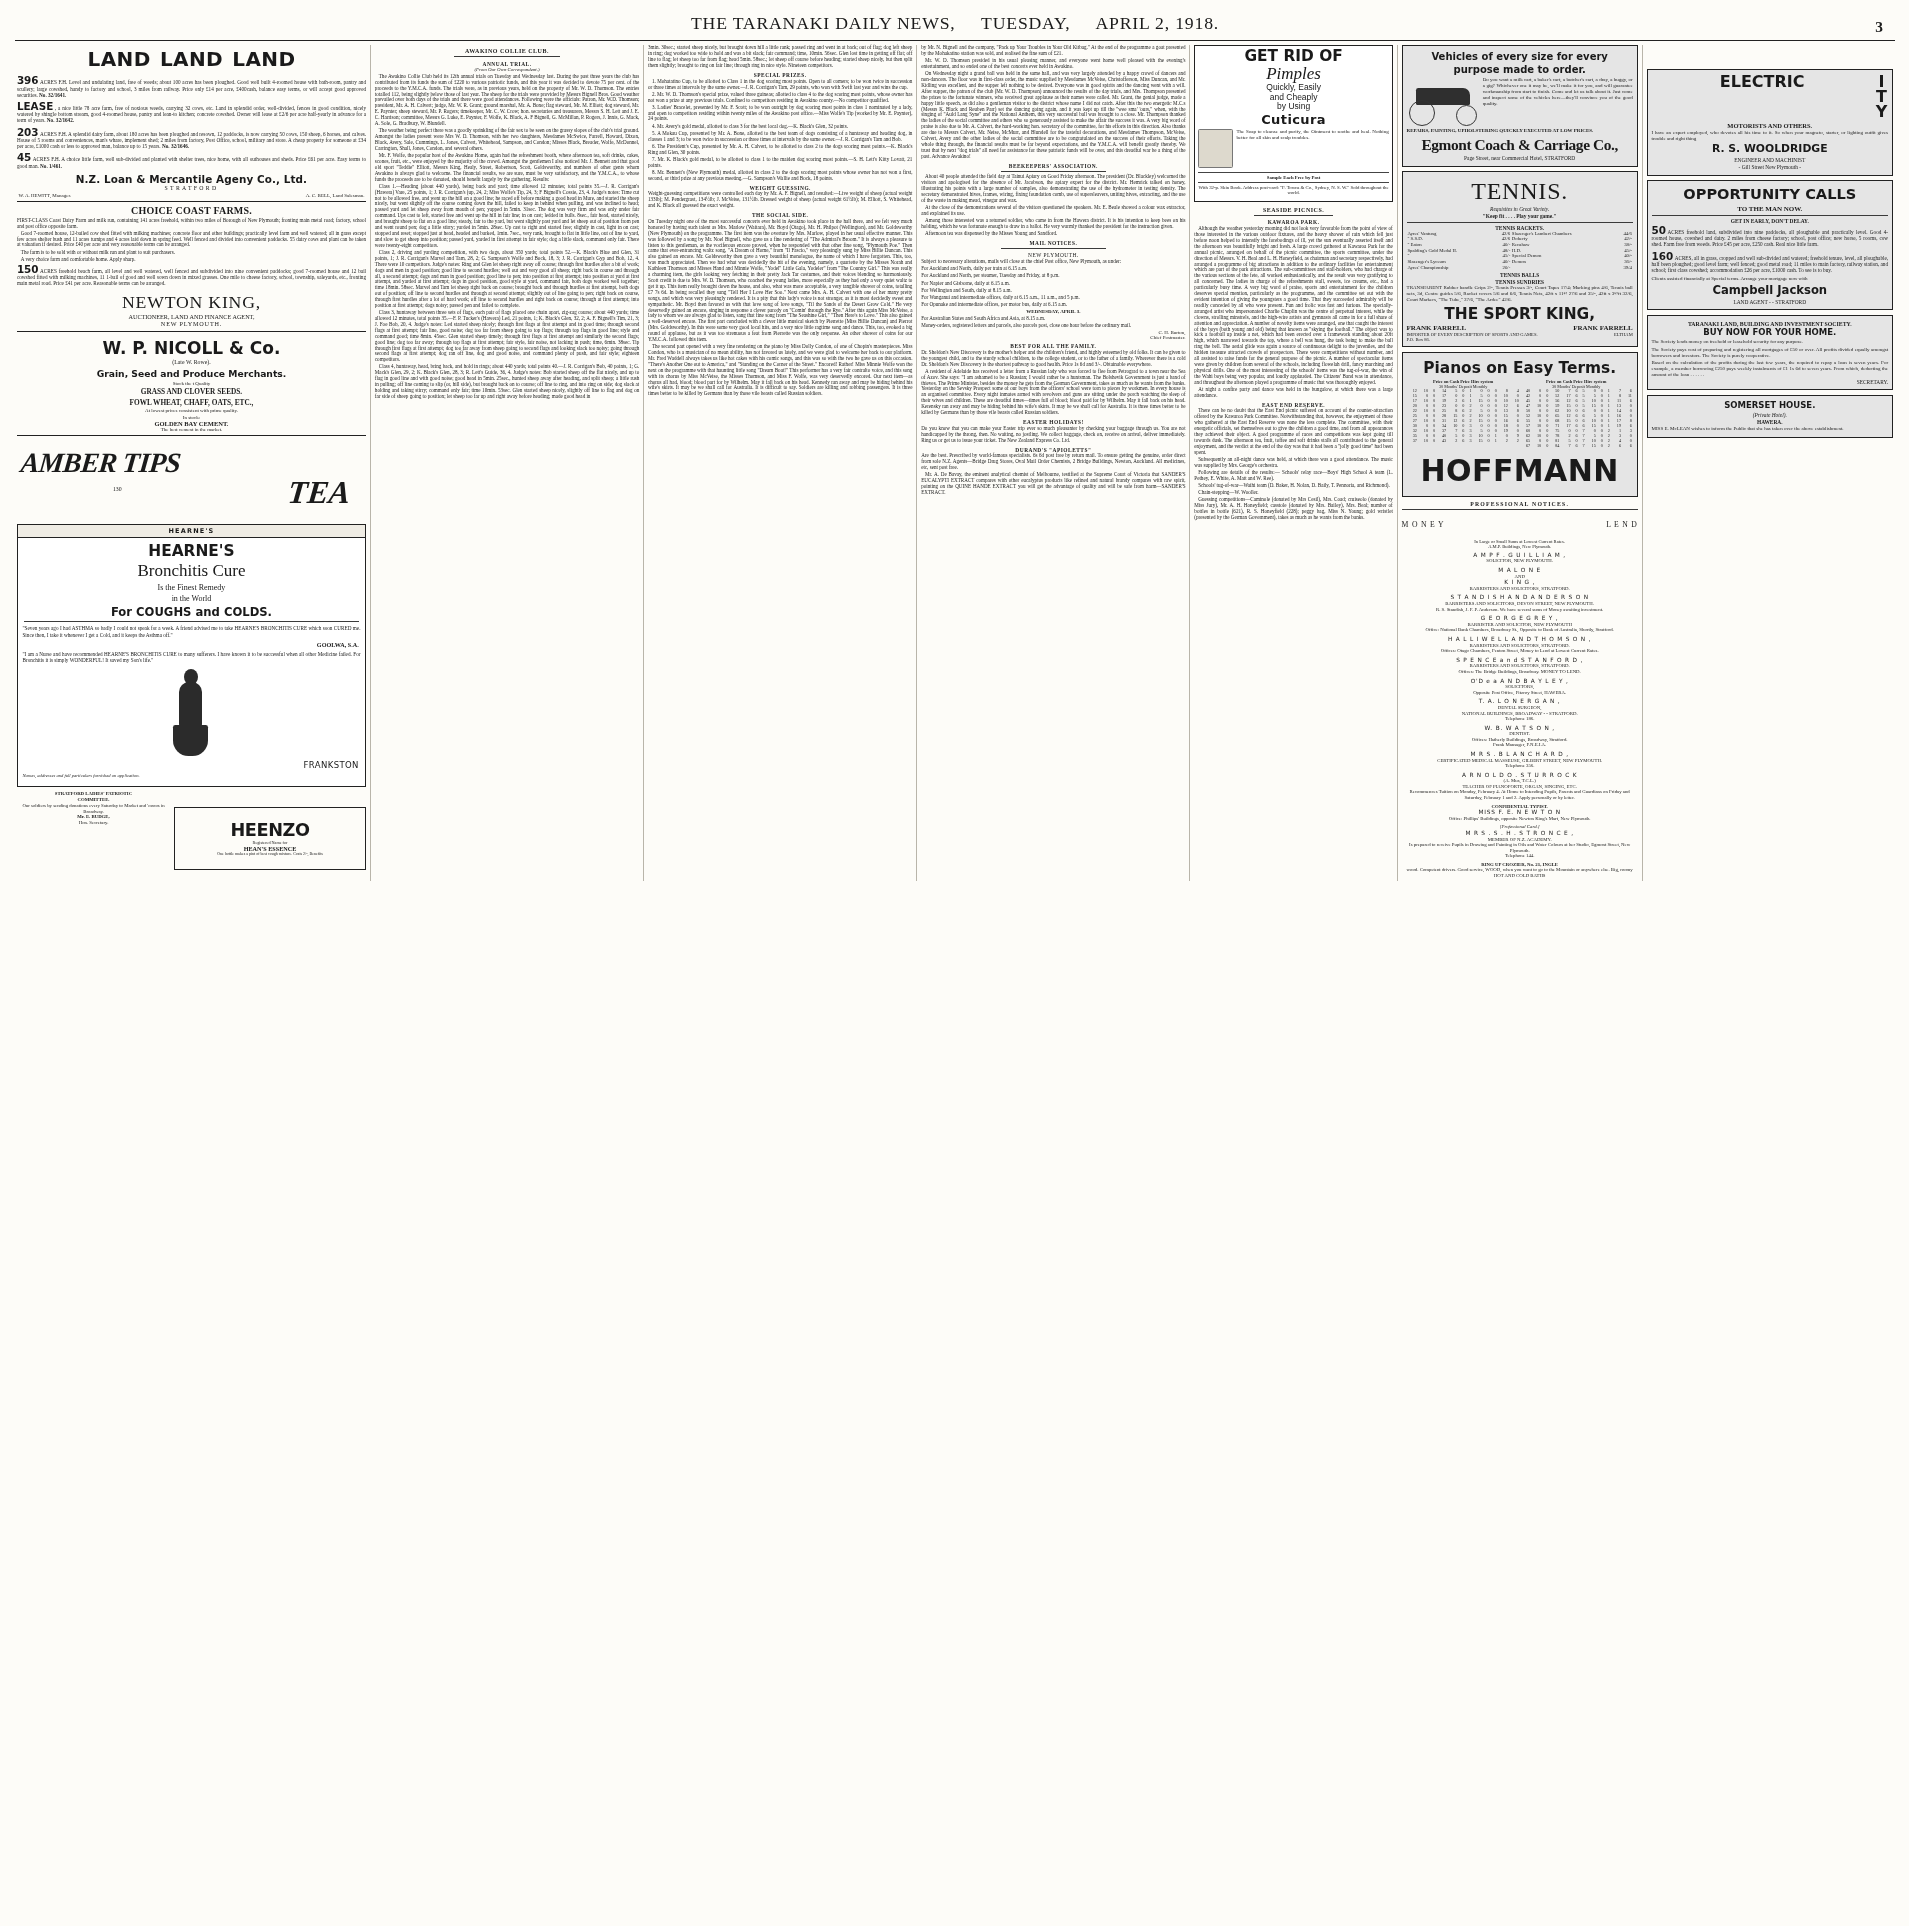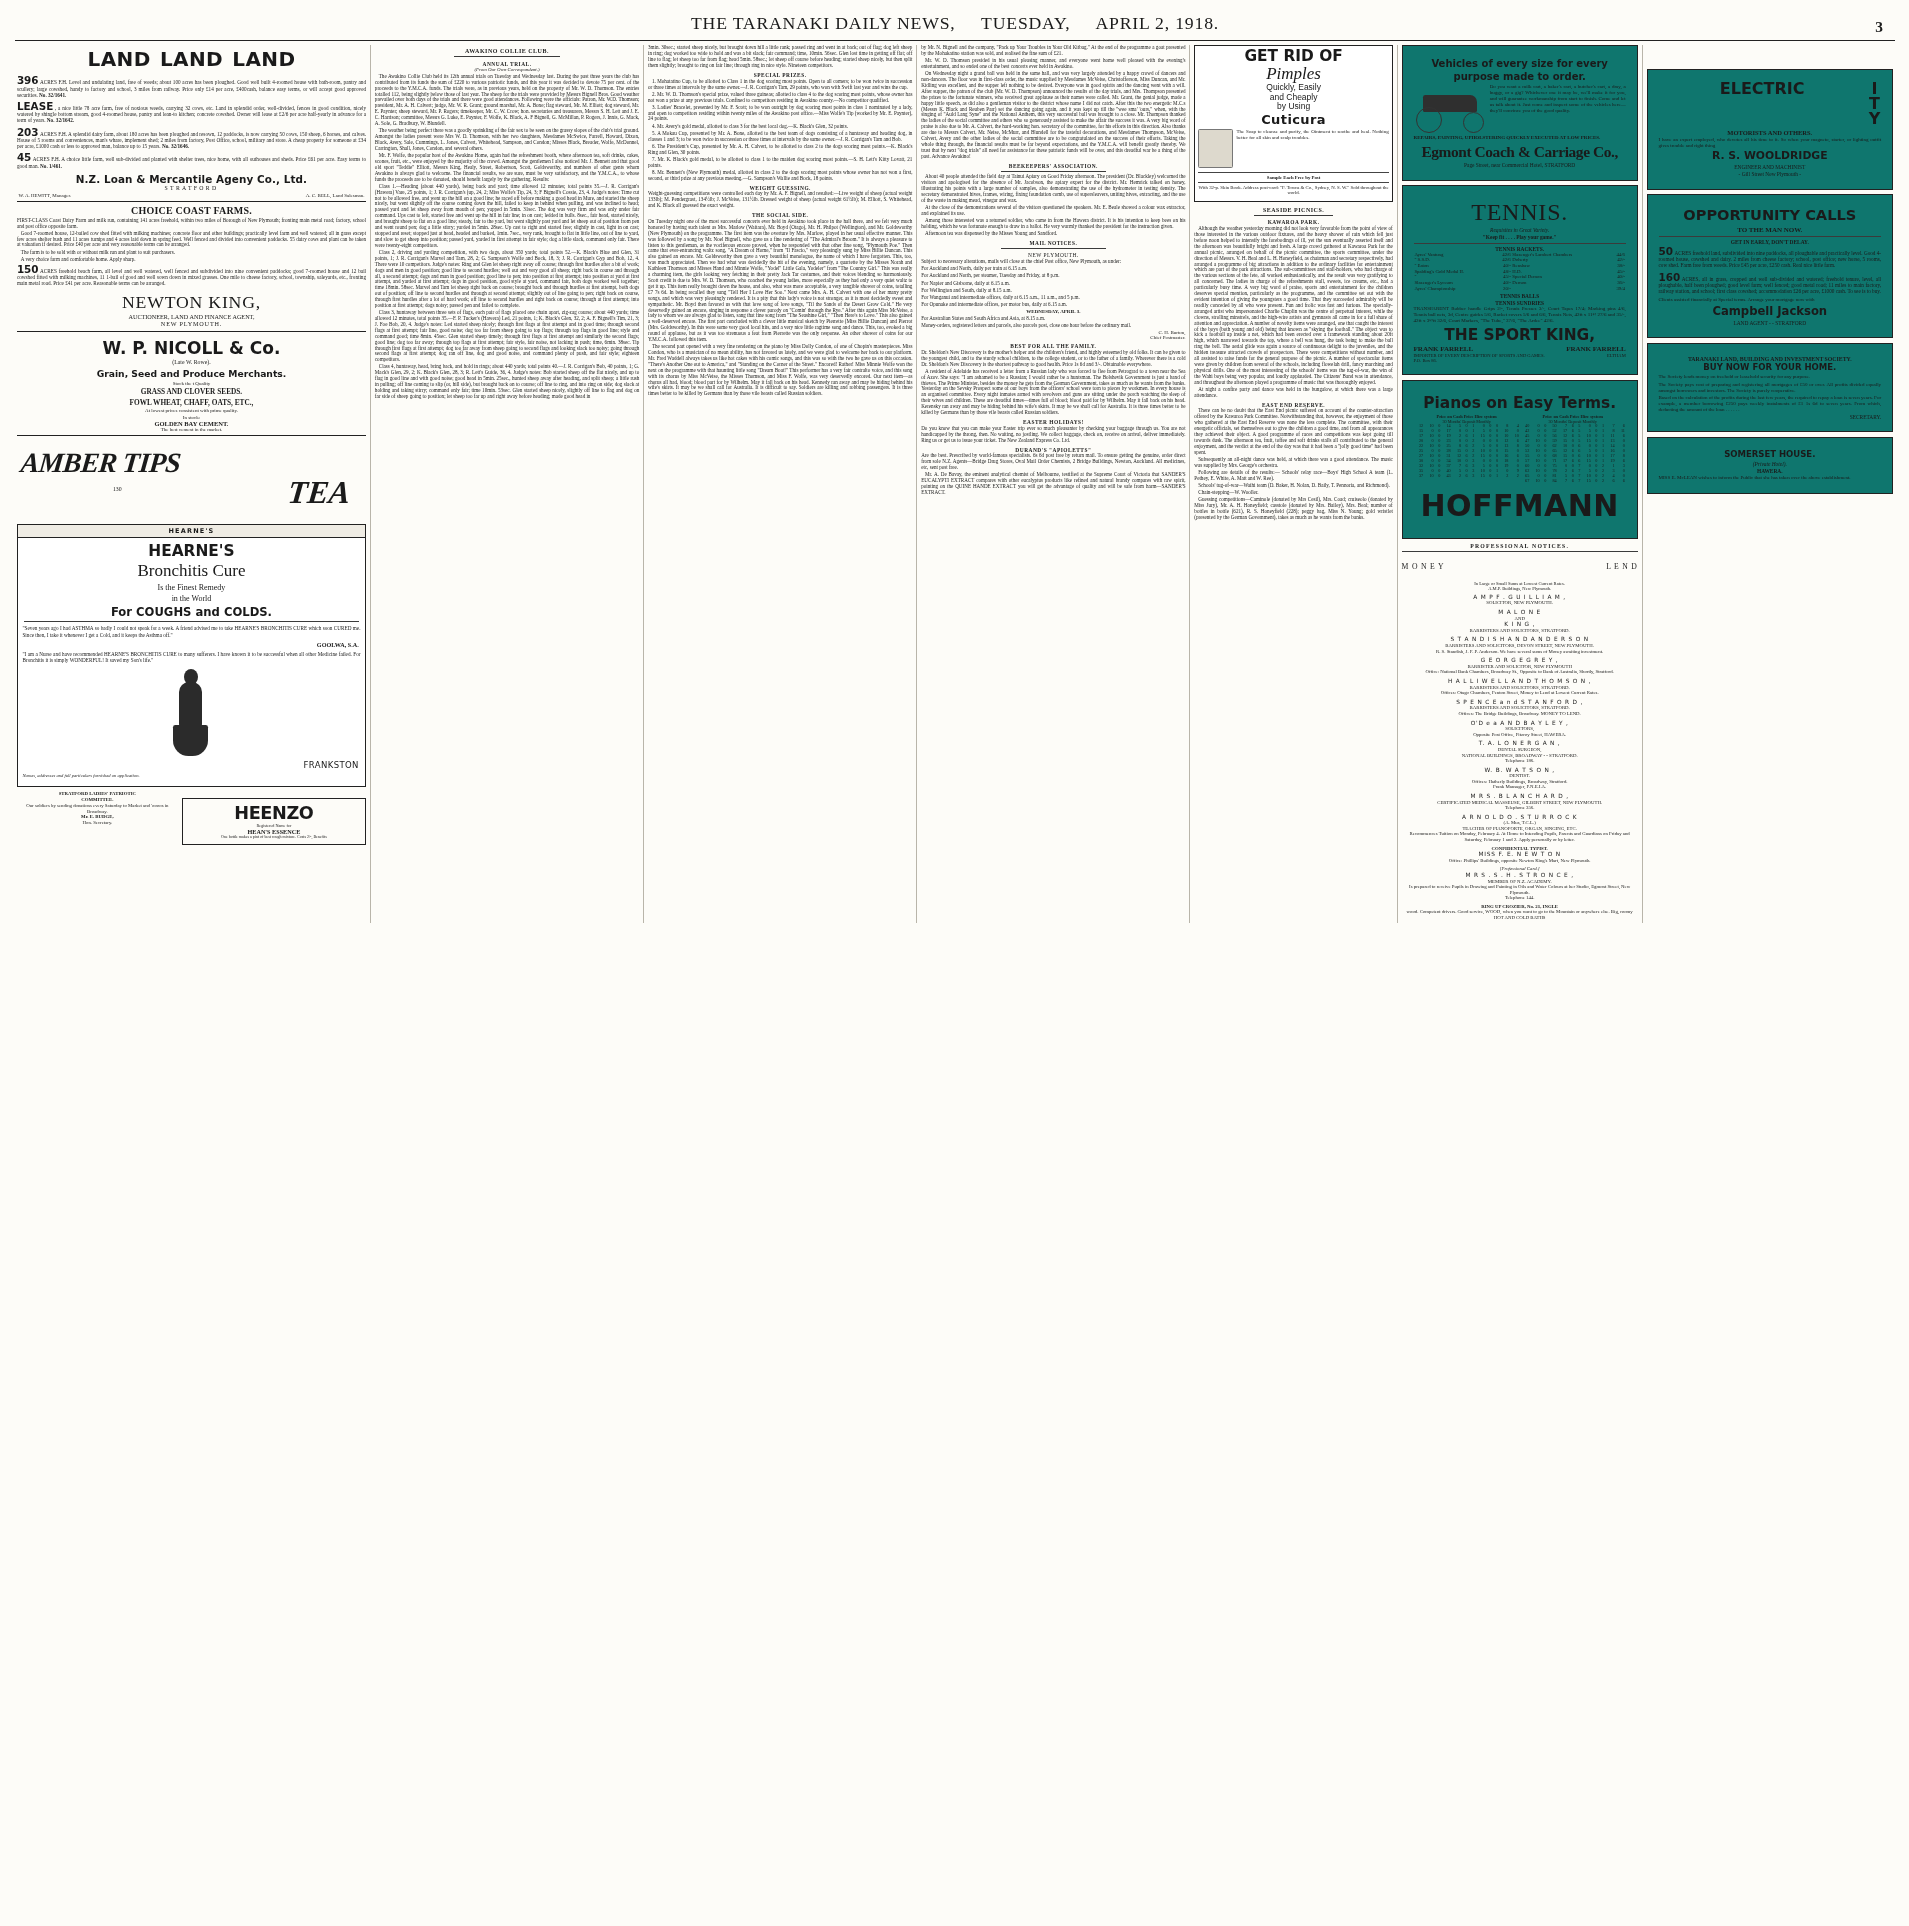--- a/index.html
+++ b/index.html
@@ -228,21 +228,21 @@
   }
   .fig .head{
     position:absolute;left:21.6px;top:2.3px;width:14px;height:16px;
     background:#2b2b2b;border-radius:50%;
   }
   .fig .skirt{
     position:absolute;left:10.8px;top:58px;width:35px;height:31px;
     background:#2b2b2b;border-radius:2.3px 2.3px 15.4px 15.4px;
   }
   .heenzo-box{
-    border:0.8px solid #222;margin-top:7px;padding:4px;
+    border:0.8px solid #222;margin-top:16px;padding:12px;
   }
   .heenzo-title{
     font-family:"DejaVu Sans", sans-serif;font-weight:bold;
     font-size:17.7px;text-align:center;letter-spacing:-0.4px;
   }
 
   
   .newshead{
     text-align:center;font-weight:bold;font-size:6px;
     letter-spacing:0.5px;margin:3.1px 0 0.8px 0;
@@ -272,21 +272,21 @@
     background:#ddd9cd;border:0.4px solid #777;border-radius:1.5px;
   }
   .cutic p{font-size:5px;line-height:1.15;text-align:justify;margin:0 0 1.5px 0;}
   .cutic .free{
     text-align:center;font-size:4.8px;line-height:1.15;margin-top:2.3px;
     border-top:0.4px solid #444;padding-top:1.5px;
   }
 
   
   .adbox{
-    border:0.8px solid #222;margin:0 0 4.6px 0;padding:11px;background:#0f766e;
+    border:0.8px solid #222;margin:0 0 4.6px 0;padding:4px;background:#e5e5e5;
   }
   .adbox.thin{border-width:0.4px;}
   .ad-h{
     font-family:"DejaVu Sans", sans-serif;font-weight:bold;
     text-align:center;font-size:10px;line-height:1.1;margin:0.8px 0 2.3px 0;
   }
   .ad-h.xl{font-size:14.6px;}
   .ad-sub{text-align:center;font-size:5.4px;margin:0.8px 0;}
   .ad-p{font-size:5px;line-height:1.18;text-align:justify;margin:0 0 1.5px 0;}
   .coach{

